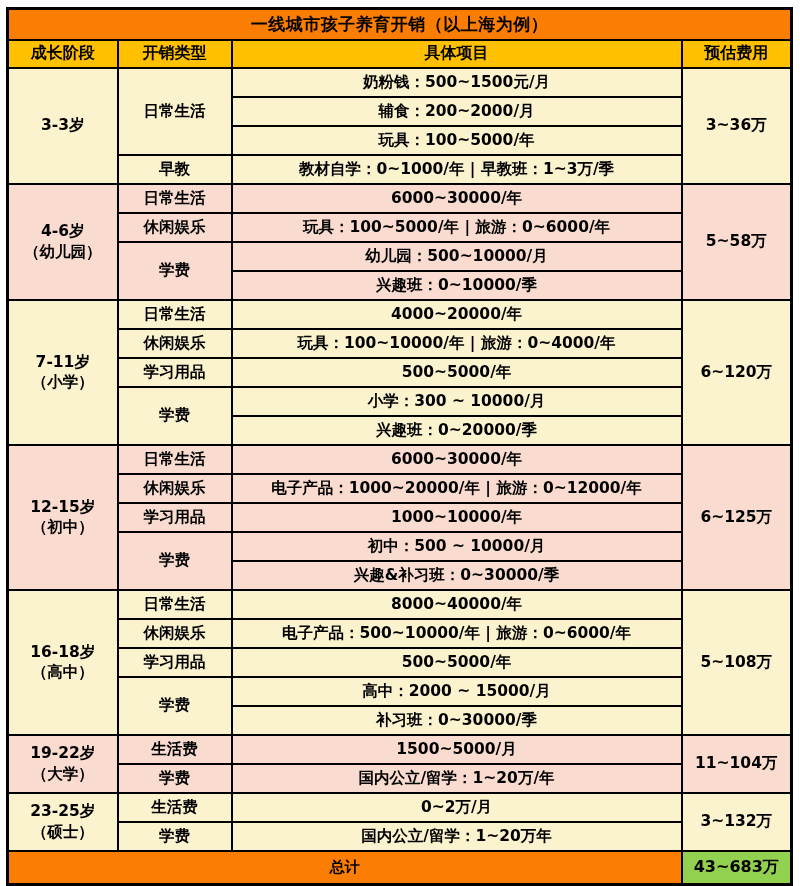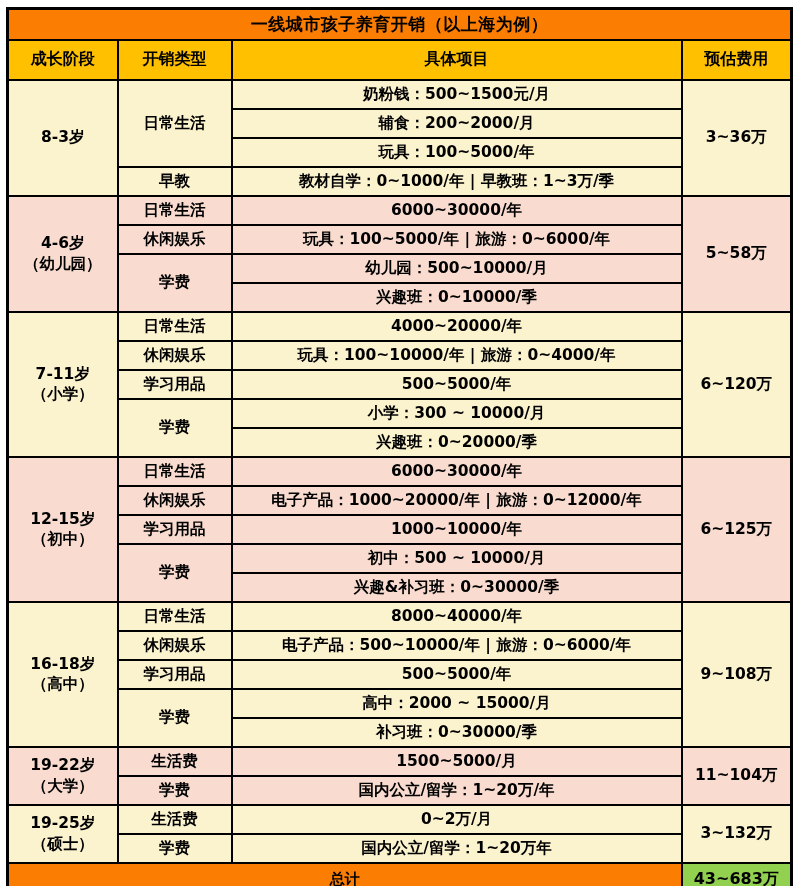--- a/index.html
+++ b/index.html
@@ -23,21 +23,21 @@
     font-weight: bold;
     padding: 0 2px;
     overflow: hidden;
   }
   tr.title-row td {
     background: var(--title-bg, #FB7D01);
     height: 31px; font-size: 17px; letter-spacing: .5px;
   }
   tr.header-row td {
     background: var(--header-bg, #FFC000);
-    height: 40px; font-size: 16px;
+    height: 28px; font-size: 16px;
   }
   tr.r { height: 29px; }
   tr.r td { font-size: 15.5px; }
   tr.y > td { background: var(--sec-yellow, #FBF2CE); }
   tr.p > td { background: var(--sec-pink, #F9DCCF); }
   .stage-cell div { line-height: 1.3; }
   tr.footer-row { height: 34px; }
   tr.footer-row td.total-label { background: var(--title-bg, #FB7D01); font-size: 15px; margin-top: 48px; }
   tr.footer-row td.total-value { background: var(--total-green, #92D050); font-size: 16px; margin-left: 44px; }
 </style>
@@ -60,21 +60,21 @@
 
   <tr class="header-row">
     <td>成长阶段</td>
     <td>开销类型</td>
     <td>具体项目</td>
     <td>预估费用</td>
   </tr>
 
   <tr class="r y">
     <td rowspan="4" class="stage-cell">
-      <div>8-3岁</div>
+      <div>3-3岁</div>
     </td>
     <td rowspan="3">日常生活</td>
     <td>奶粉钱：500~1500元/月</td>
     <td rowspan="4">3~36万</td>
   </tr>
   <tr class="r y">
           <td>辅食：200~2000/月</td>
         </tr>
   <tr class="r y">
           <td>玩具：100~5000/年</td>
@@ -155,21 +155,21 @@
           <td>兴趣&amp;补习班：0~30000/季</td>
         </tr>
 
   <tr class="r y">
     <td rowspan="5" class="stage-cell">
       <div>16-18岁</div>
       <div>（高中）</div>
     </td>
     <td>日常生活</td>
     <td>8000~40000/年</td>
-    <td rowspan="5">9~108万</td>
+    <td rowspan="5">5~108万</td>
   </tr>
   <tr class="r y">
     <td>休闲娱乐</td>
     <td>电子产品：500~10000/年 | 旅游：0~6000/年</td>
   </tr>
   <tr class="r y">
     <td>学习用品</td>
     <td>500~5000/年</td>
   </tr>
   <tr class="r y">
@@ -189,21 +189,21 @@
     <td>1500~5000/月</td>
     <td rowspan="2">11~104万</td>
   </tr>
   <tr class="r p">
     <td>学费</td>
     <td>国内公立/留学：1~20万/年</td>
   </tr>
 
   <tr class="r y">
     <td rowspan="2" class="stage-cell">
-      <div>19-25岁</div>
+      <div>23-25岁</div>
       <div>（硕士）</div>
     </td>
     <td>生活费</td>
     <td>0~2万/月</td>
     <td rowspan="2">3~132万</td>
   </tr>
   <tr class="r y">
     <td>学费</td>
     <td>国内公立/留学：1~20万年</td>
   </tr>

